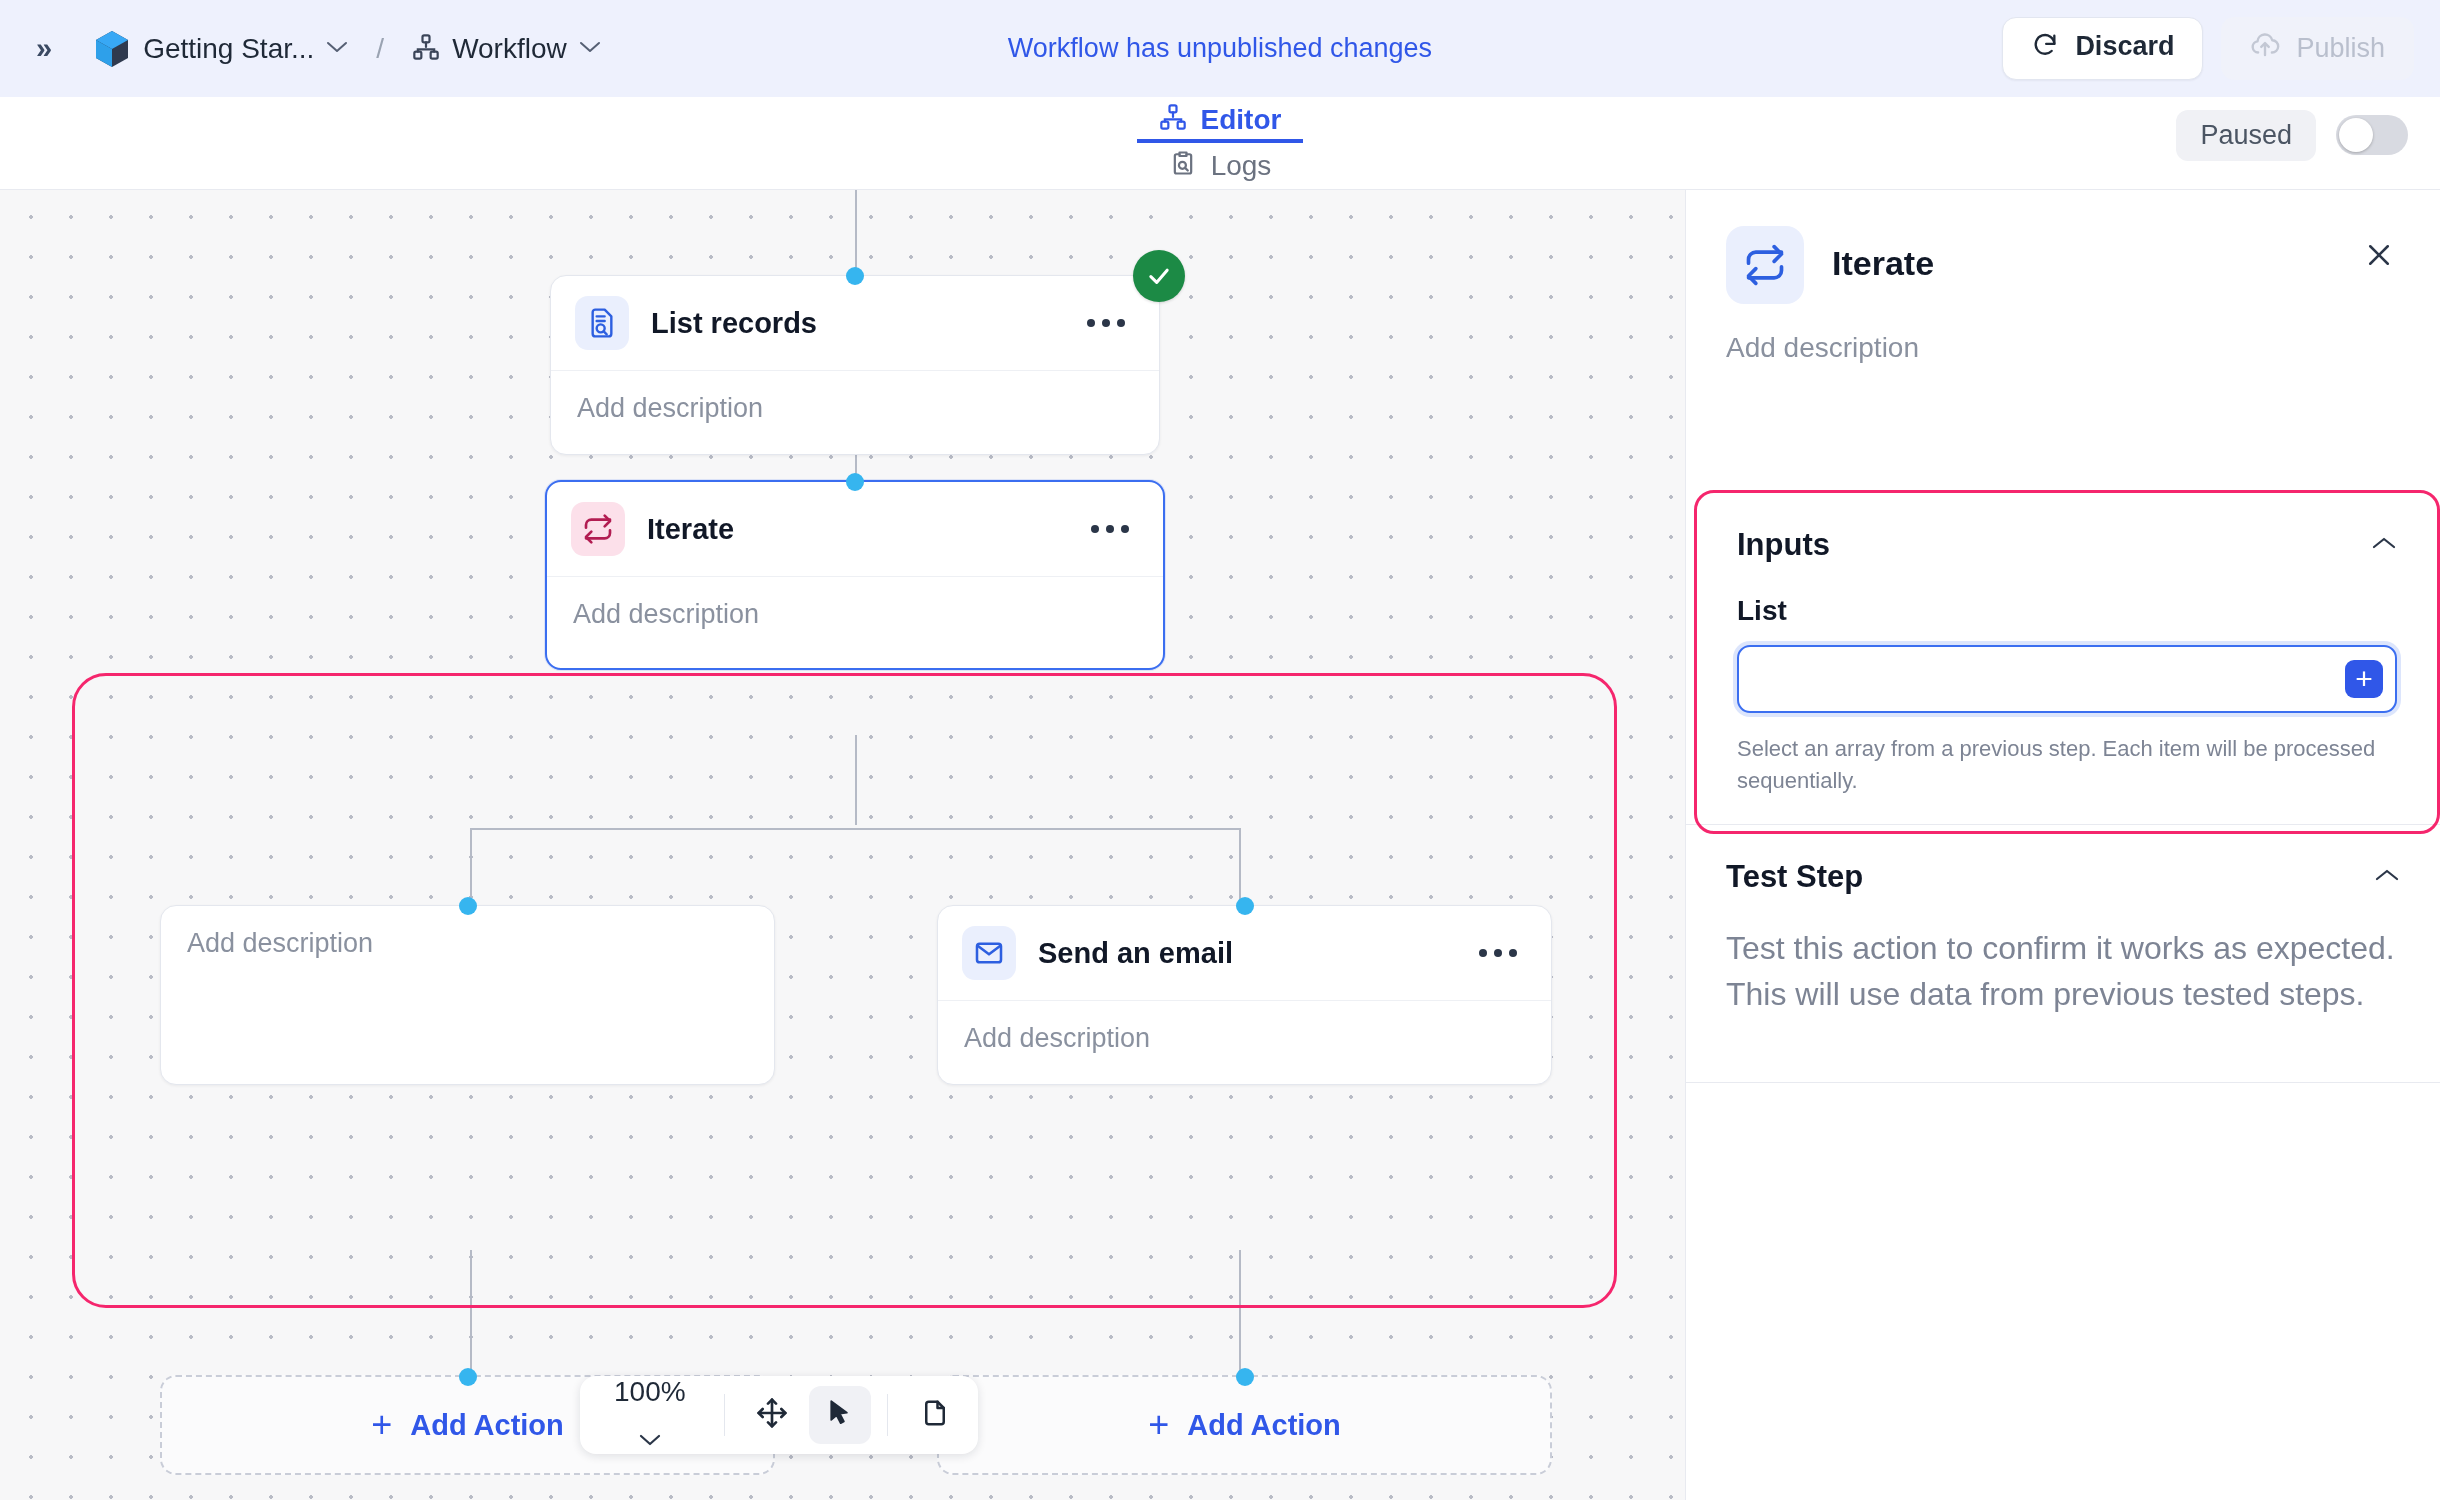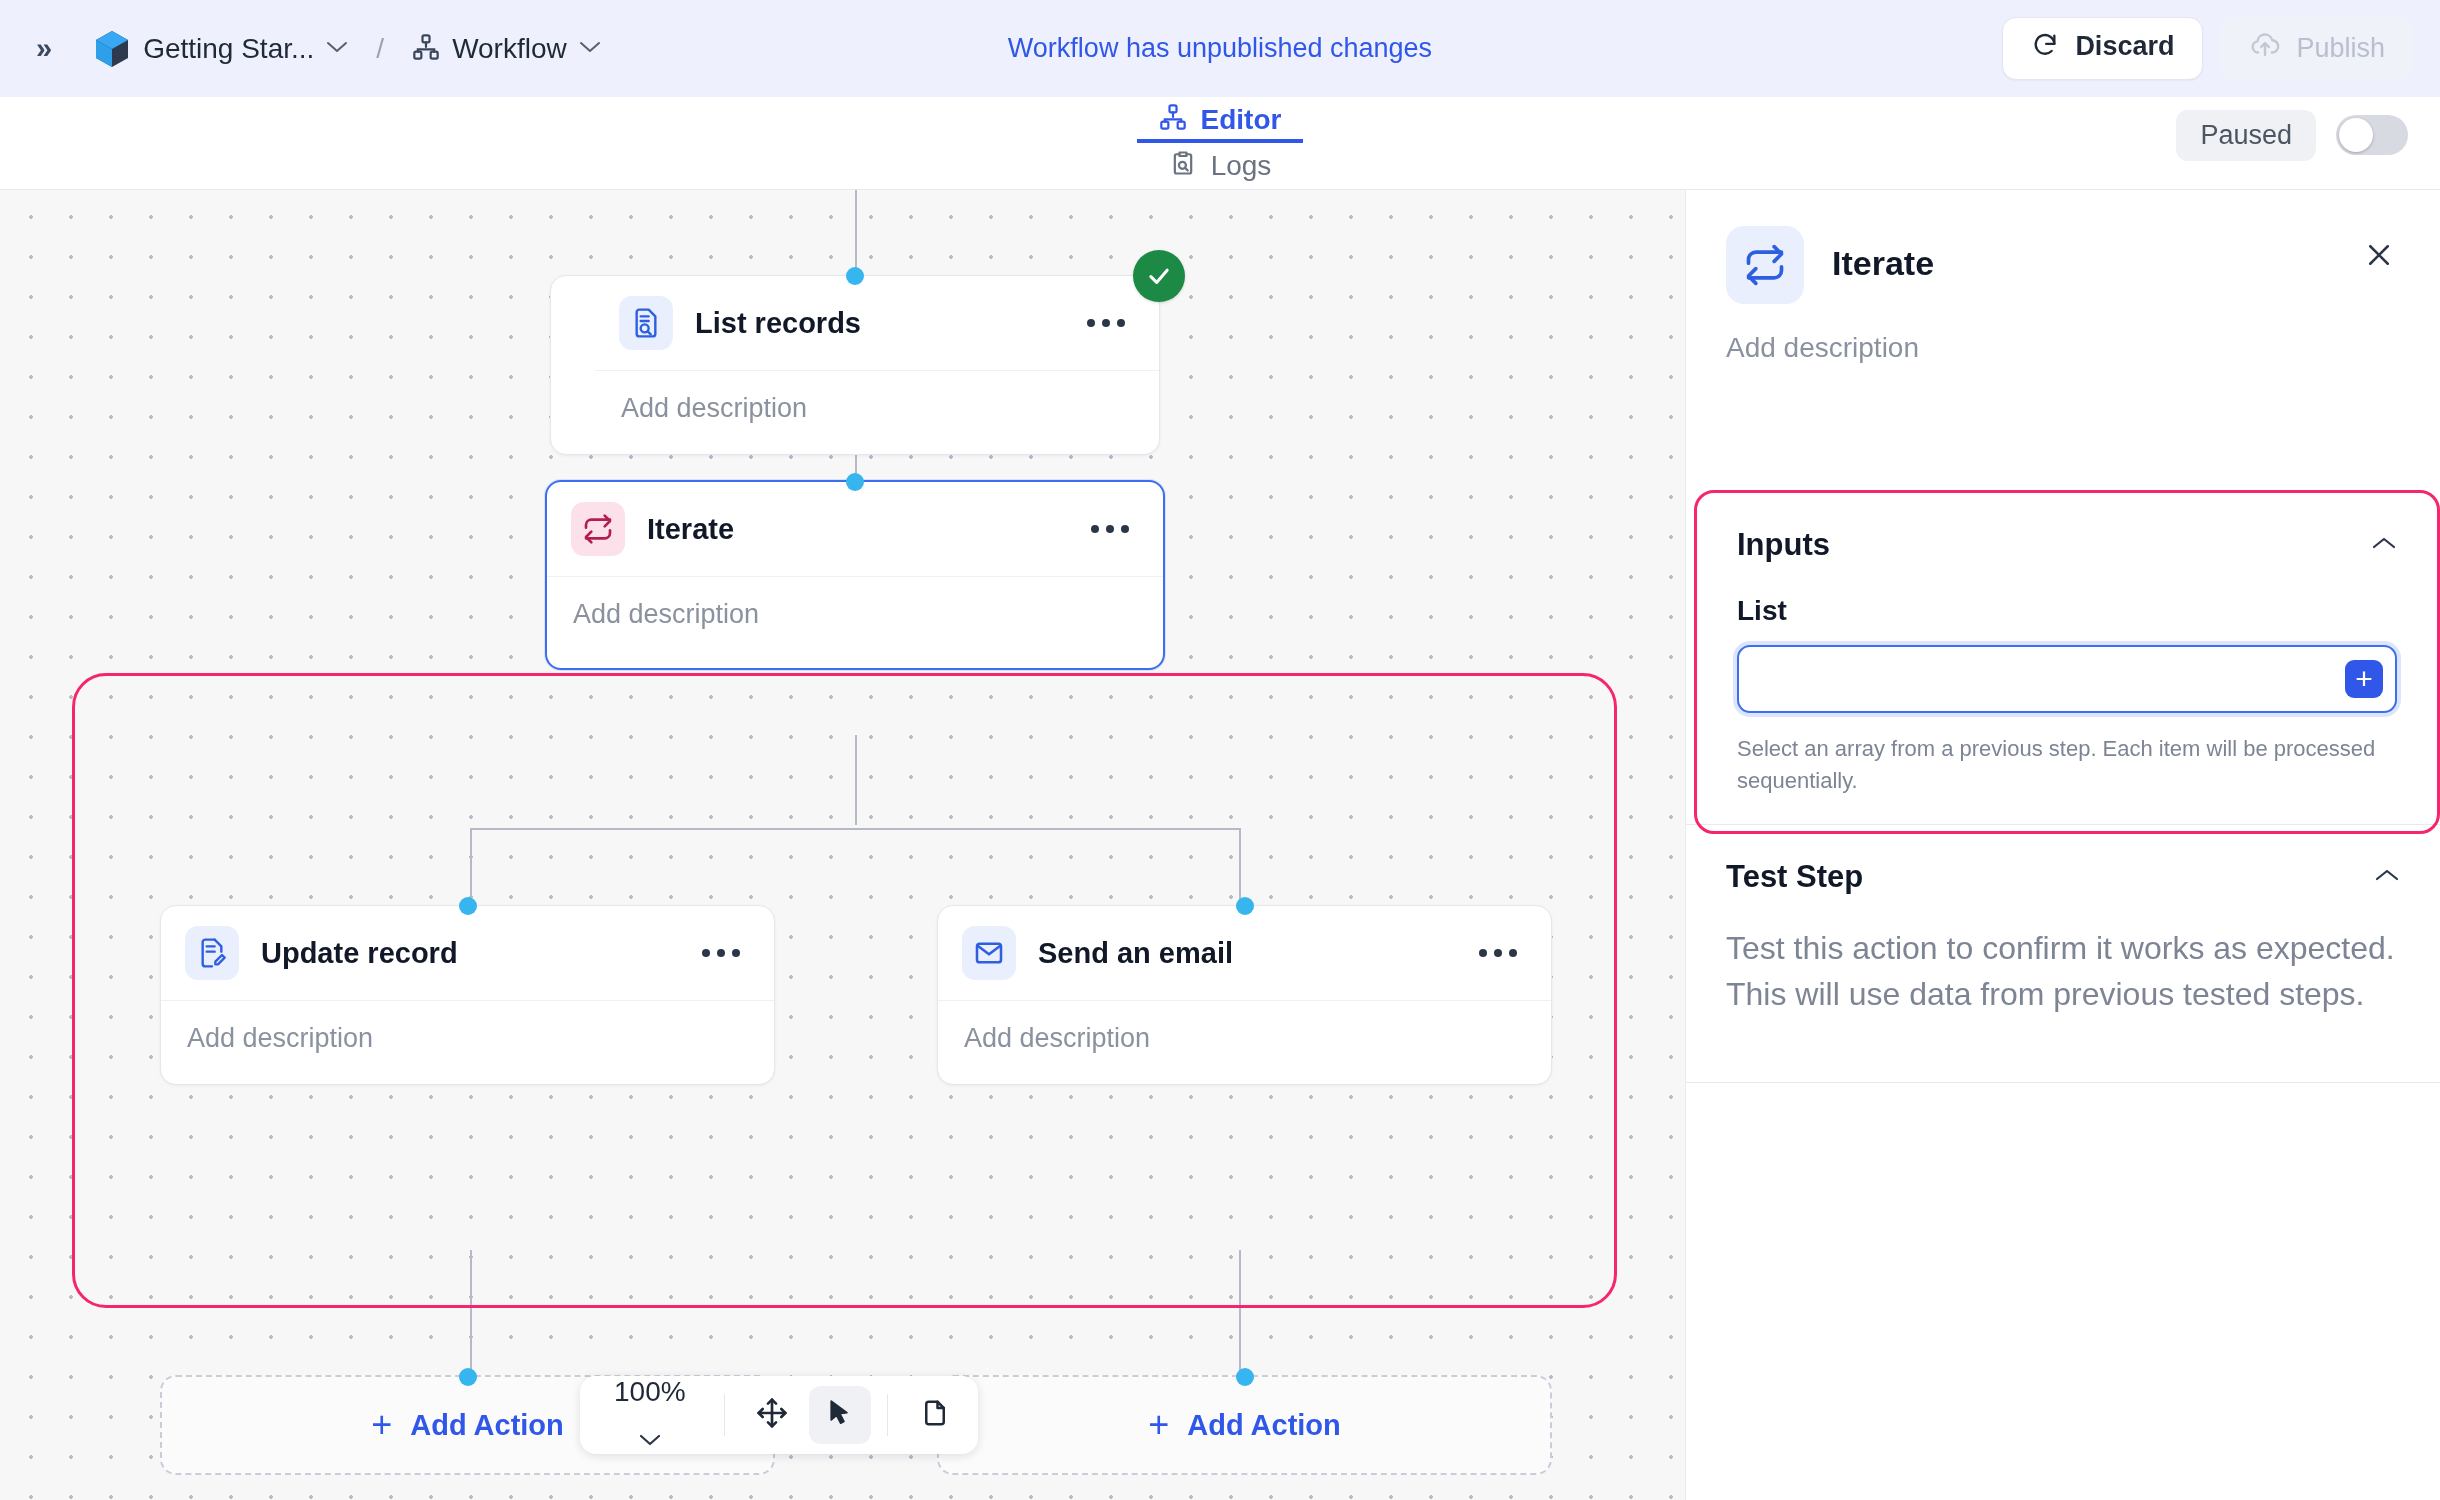--- a/index.html
+++ b/index.html
@@ -411,21 +411,21 @@
   <div class="edge edge-v" style="left:1239px; top:638px; height:133px;"></div>
 
   <div class="edge edge-v" style="left:470px; top:1060px; height:125px;"></div>
   <div class="edge edge-v" style="left:1239px; top:1060px; height:125px;"></div>
 
   <div class="loop-outline" style="left:72px; top:483px; width:1545px; height:635px;"></div>
 
   <div class="branch-label" style="left:583px; top:791px; transform:translateY(-50%);">For Each Item</div>
   <div class="branch-label" style="left:977px; top:791px; transform:translateY(-50%);">After Iterate</div>
 
-  <div class="node" style="left:550px; top:85px; width:610px; height:180px;padding-left:44px;">
+  <div class="node" style="left:550px; top:85px; width:610px; height:180px;">
     <div class="port"></div>
     <div class="badge-check">
       <svg width="28" height="28" viewBox="0 0 24 24" fill="none" stroke="#ffffff" stroke-width="2.6" stroke-linecap="round" stroke-linejoin="round">
           <path d="M5 12.5l5 5L19 7"></path>
         </svg>
     </div>
     <div class="node-head">
       <div class="node-icon blue">
         <svg width="32" height="32" viewBox="0 0 24 24" fill="none" stroke="#2d5fe0" stroke-width="1.8" stroke-linecap="round" stroke-linejoin="round">
           <path d="M14 2H7a2 2 0 0 0-2 2v16a2 2 0 0 0 2 2h10a2 2 0 0 0 2-2V7z"></path>
@@ -460,36 +460,20 @@
           <i></i>
           <i></i>
           <i></i>
         </div>
     </div>
     <div class="node-desc">Add description</div>
   </div>
 
   <div class="node" style="left:160px; top:715px; width:615px; height:180px;">
     <div class="port"></div>
-    <div class="node-head">
-      <div class="node-icon blue">
-        <svg width="32" height="32" viewBox="0 0 24 24" fill="none" stroke="#2d5fe0" stroke-width="1.8" stroke-linecap="round" stroke-linejoin="round">
-          <path d="M14 2H7a2 2 0 0 0-2 2v16a2 2 0 0 0 2 2h5"></path>
-          <path d="M14 2l5 5v4"></path>
-            <path d="M8 7h6M8 11h6"></path>
-          <path d="M19.5 13.5l2 2-5 5H14.5v-2z"></path>
-        </svg>
-      </div>
-      <div class="node-title">Update record</div>
-      <div class="node-dots">
-          <i></i>
-          <i></i>
-          <i></i>
-        </div>
-    </div>
     <div class="node-desc">Add description</div>
   </div>
 
   <div class="node" style="left:937px; top:715px; width:615px; height:180px;">
     <div class="port"></div>
     <div class="node-head">
       <div class="node-icon blue">
         <svg width="32" height="32" viewBox="0 0 24 24" fill="none" stroke="#2d5fe0" stroke-width="1.9" stroke-linecap="round" stroke-linejoin="round">
           <rect x="3" y="5" width="18" height="14" rx="2"></rect>
           <path d="M3.5 6.5L12 13l8.5-6.5"></path>

